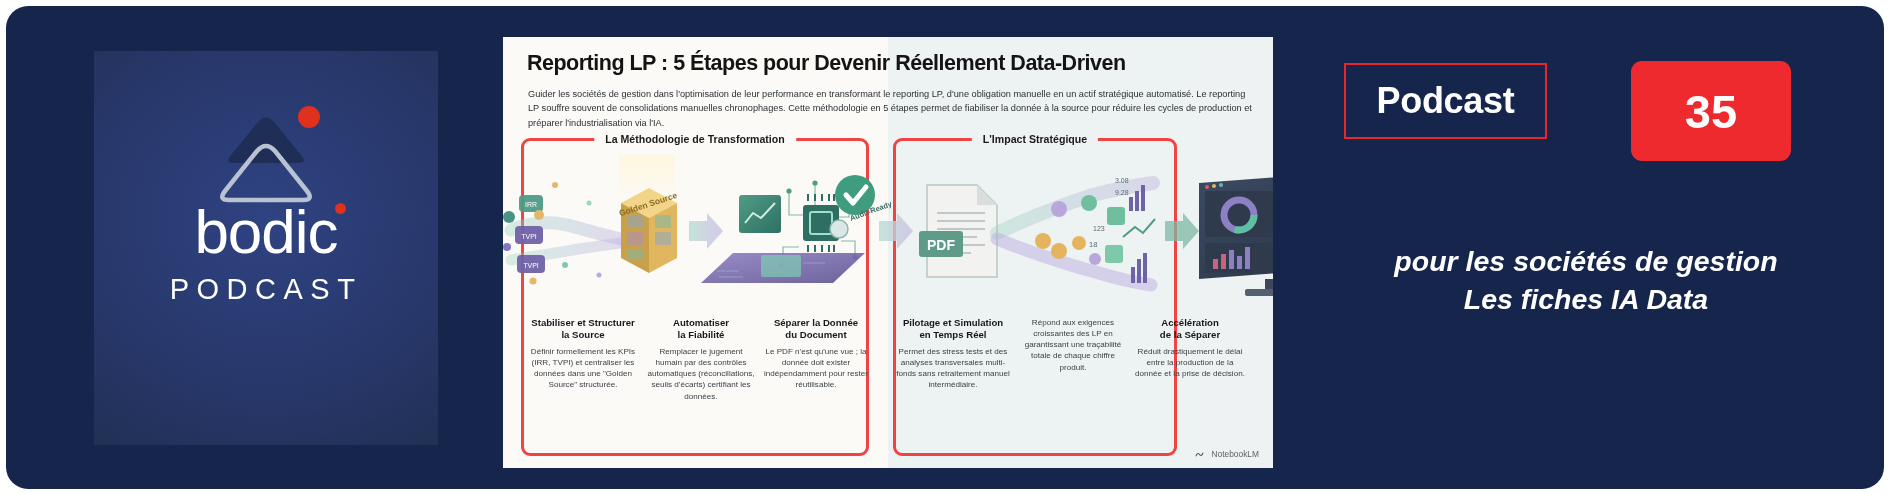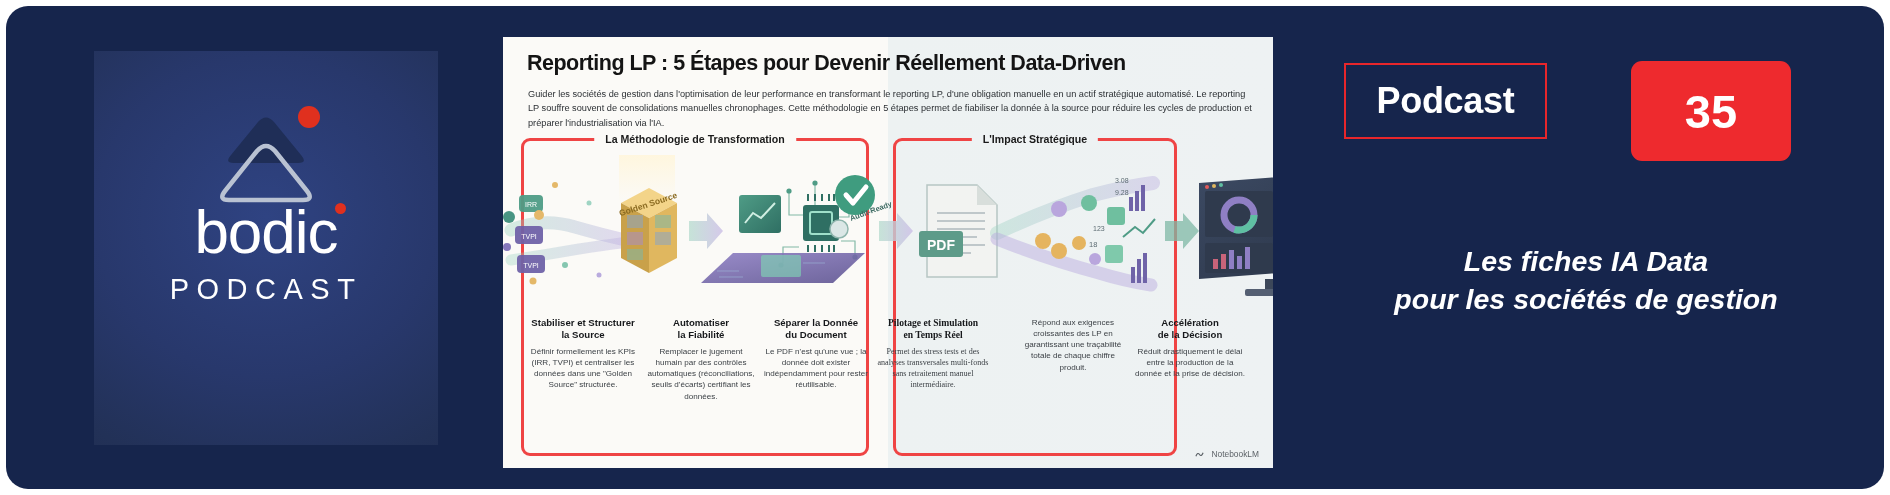--- a/index.html
+++ b/index.html
@@ -479,31 +479,31 @@
         <div class="col" style="left:142px; width:112px;">
           <h4 style="white-space:pre-line">Automatiser
 la Fiabilité</h4>
           <p>Remplacer le jugement humain par des contrôles automatiques (réconciliations, seuils d'écarts) certifiant les données.</p>
         </div>
         <div class="col" style="left:258px; width:110px;">
           <h4 style="white-space:pre-line">Séparer la Donnée
 du Document</h4>
           <p>Le PDF n'est qu'une vue ; la donnée doit exister indépendamment pour rester réutilisable.</p>
         </div>
-        <div class="col" style="left:372px; width:116px;font-family:Liberation Serif, serif;">
+        <div class="col" style="left:392px; width:116px;">
           <h4 style="white-space:pre-line">Pilotage et Simulation
 en Temps Réel</h4>
           <p>Permet des stress tests et des analyses transversales multi-fonds sans retraitement manuel intermédiaire.</p>
         </div>
         <div class="col" style="left:514px; width:112px;">
           <p>Répond aux exigences croissantes des LP en garantissant une traçabilité totale de chaque chiffre produit.</p>
         </div>
         <div class="col" style="left:632px; width:110px;">
           <h4 style="white-space:pre-line">Accélération
-de la Décision</h4>
+de la Séparer</h4>
           <p>Réduit drastiquement le délai entre la production de la donnée et la prise de décision.</p>
         </div>
       </div>
 
       <div class="notebook">
         <svg width="9" height="9" viewBox="0 0 10 10">
           <path d="M1 7 Q3 2 5 5 Q7 8 9 3" stroke="#5d6368" stroke-width="1.3" fill="none"></path>
         </svg>
         <span>NotebookLM</span>
       </div>
@@ -513,17 +513,17 @@
 
   <div class="podcast-box">
     <span>Podcast</span>
   </div>
 
   <div class="num-box">
     <span>35</span>
   </div>
 
   <div class="tagline">
+    <div>pour les sociétés de gestion</div>
     <div>Les fiches IA Data</div>
-    <div>pour les sociétés de gestion</div>
   </div>
 
 </div>
 
 </body></html>

